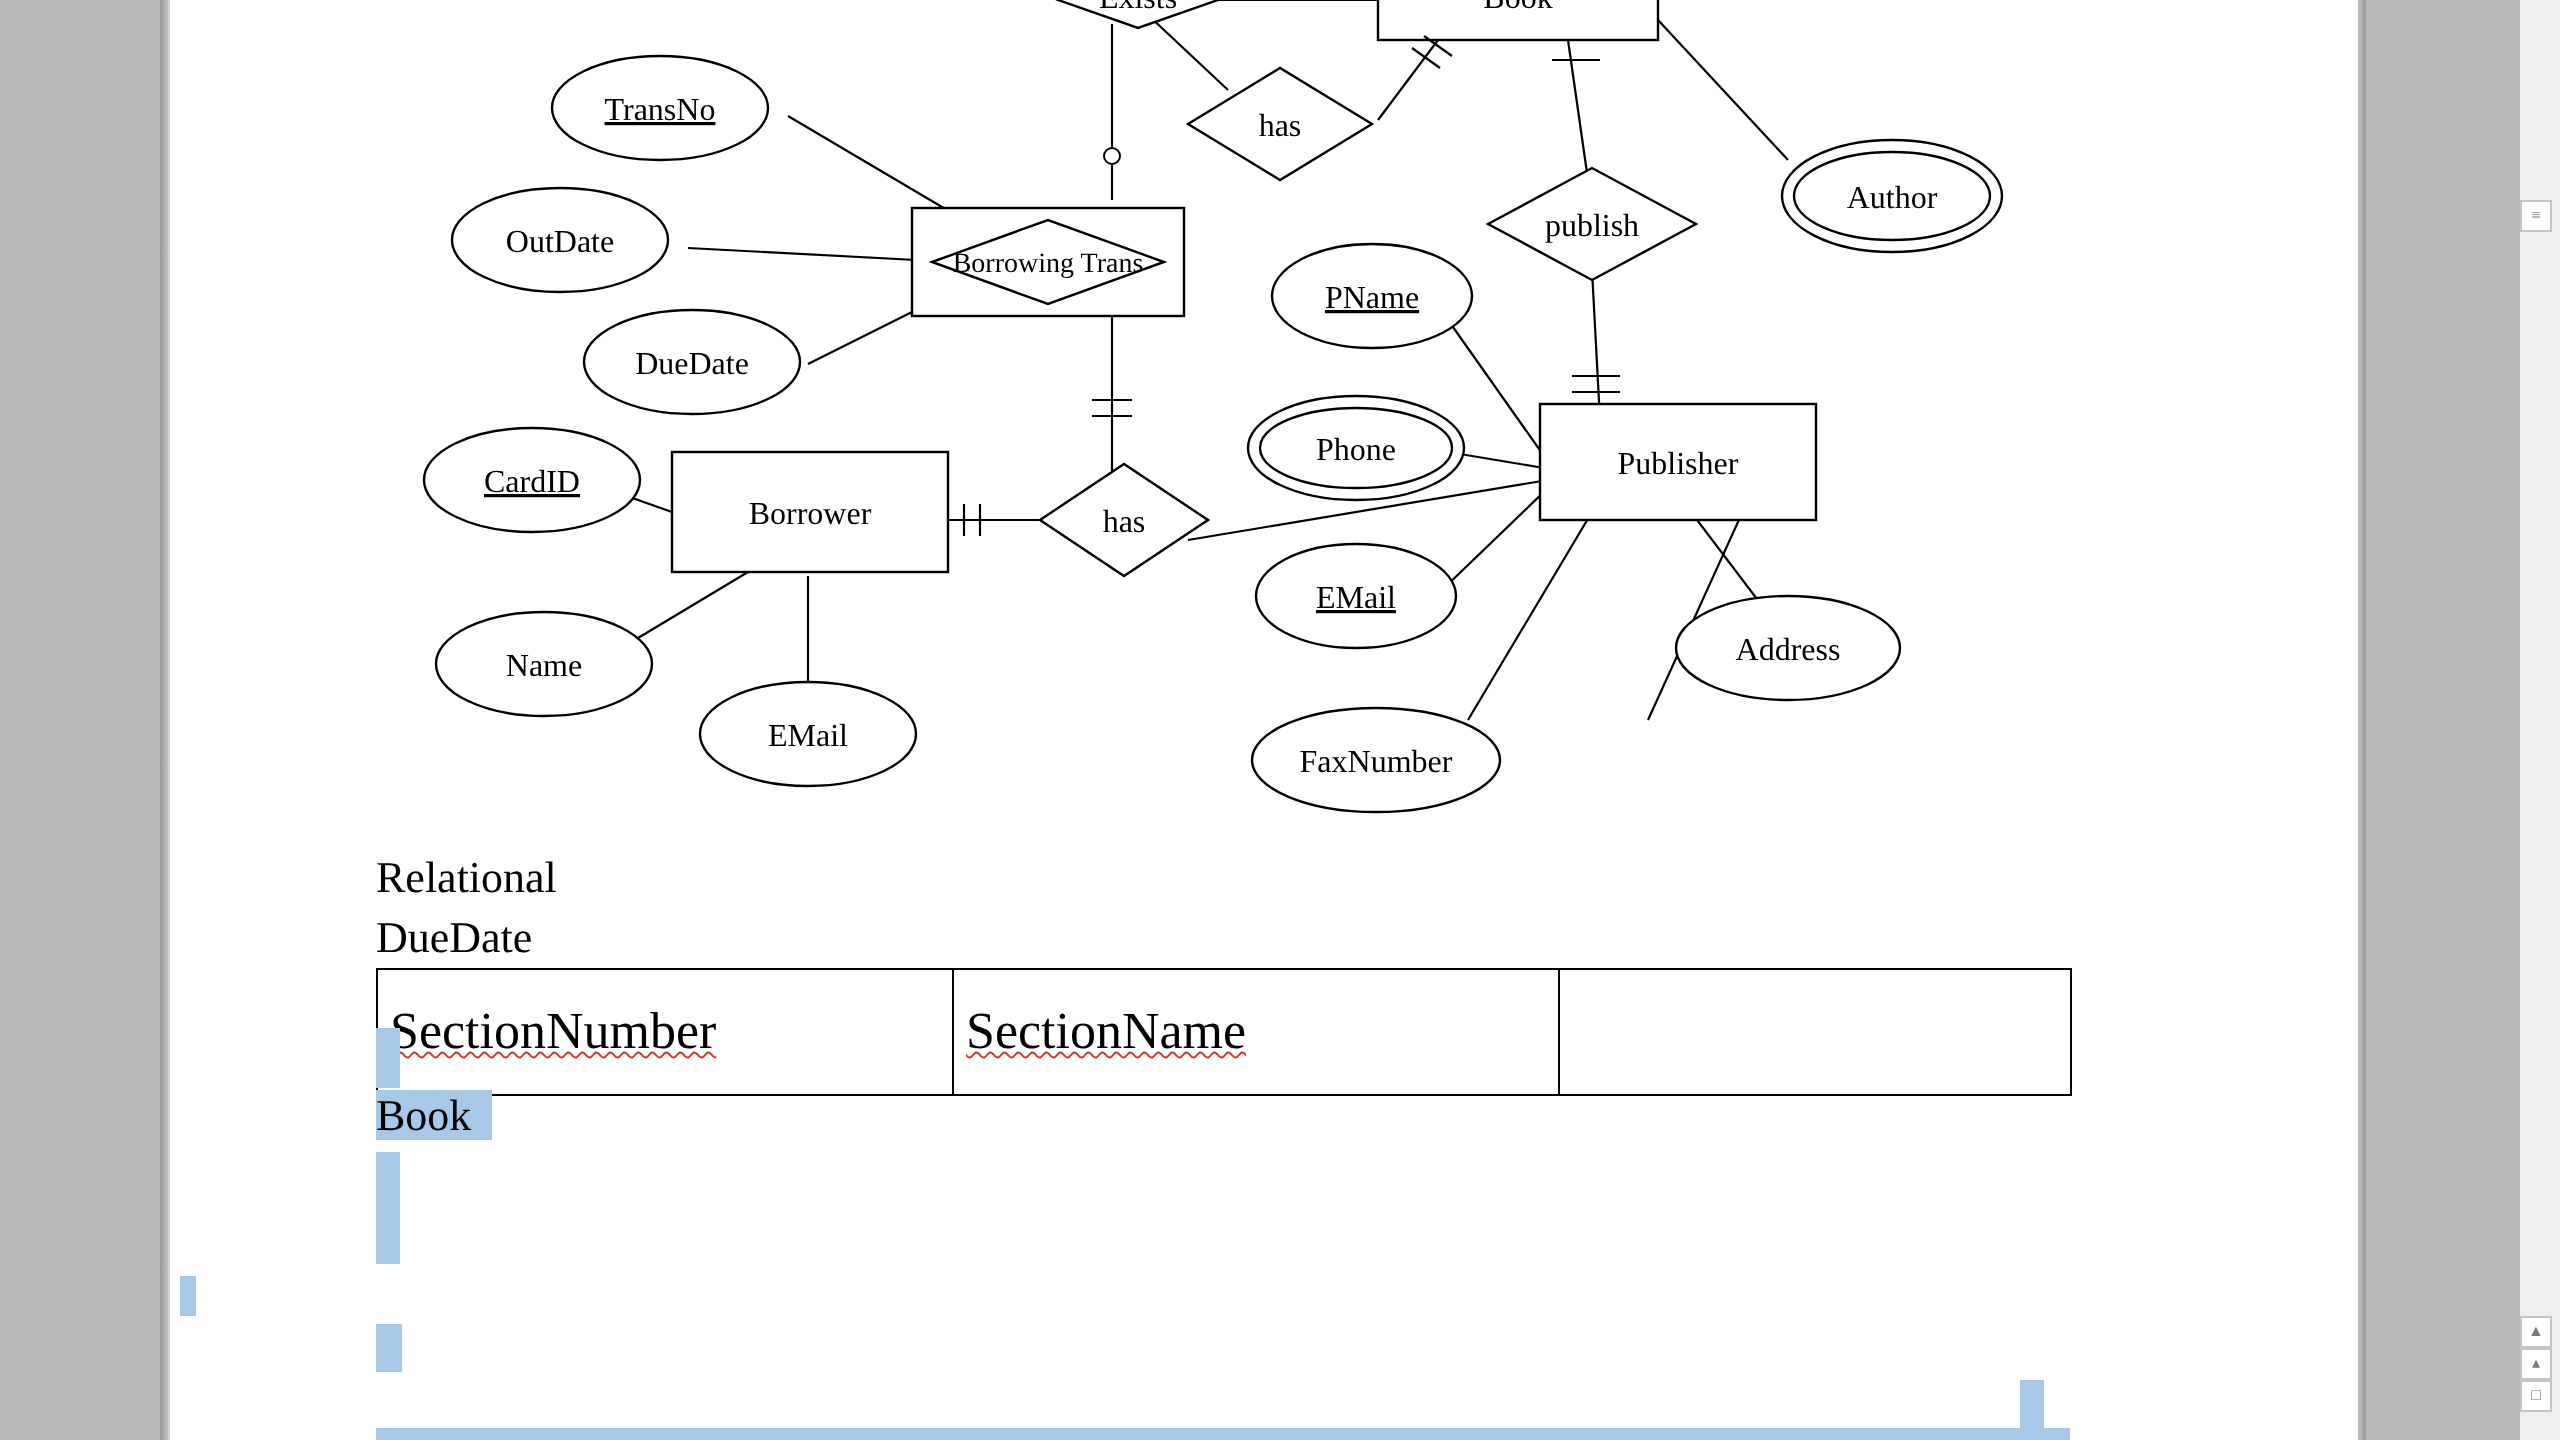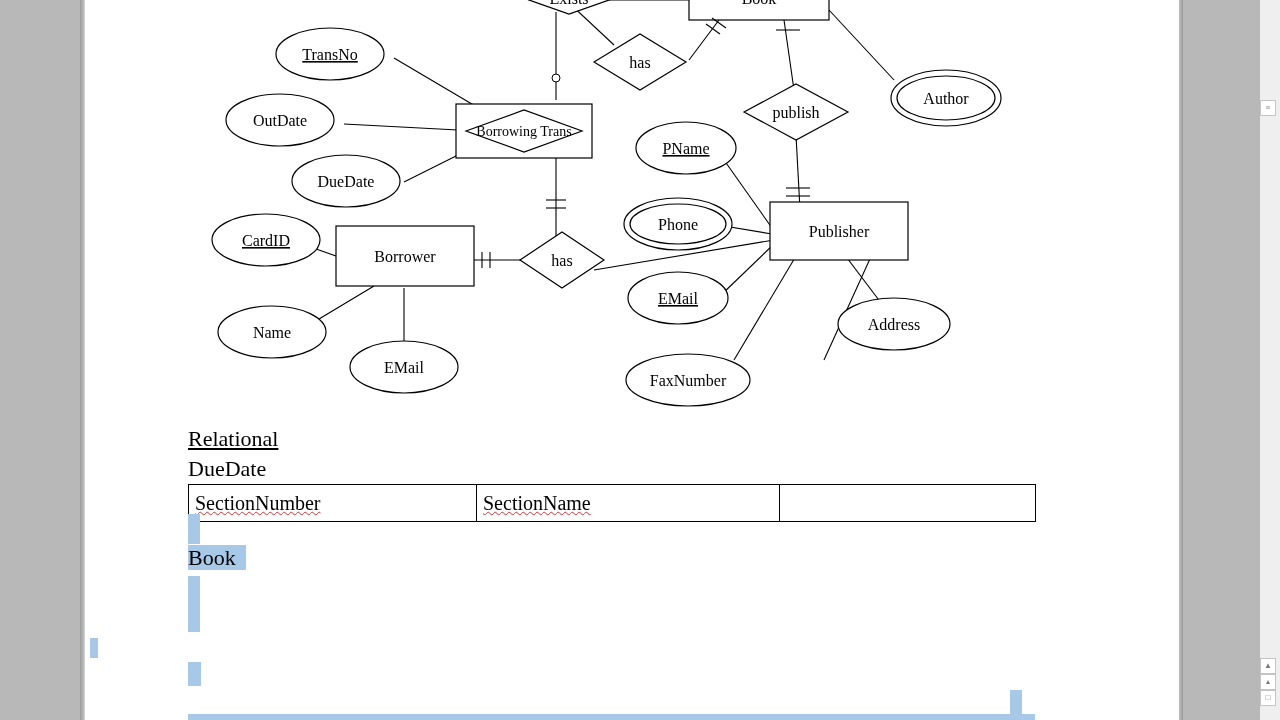--- a/index.html
+++ b/index.html
@@ -6,23 +6,23 @@
   .page-area{position:absolute;left:84px;top:0;width:1095px;height:720px;background:#fff;border-left:1px solid #d0d0d0;border-right:1px solid #d0d0d0;}
   .shadow-left{position:absolute;left:80px;top:0;width:4px;height:720px;background:linear-gradient(to right,#9a9a9a,#c0c0c0);}
   .shadow-right{position:absolute;left:1179px;top:0;width:4px;height:720px;background:linear-gradient(to left,#9a9a9a,#c0c0c0);}
   .scroll-col{position:absolute;right:0;top:0;width:20px;height:720px;background:#efefef;}
   .scroll-gadget{position:absolute;right:4px;width:14px;height:14px;border:1px solid #c4c4c4;background:#fff;font-size:8px;line-height:14px;text-align:center;color:#7a7a7a;}
   svg.erd{position:absolute;left:84px;top:0;width:1095px;height:420px;}
   .ellipse,.rect,.diamond{fill:#fff;stroke:#000;stroke-width:1.2;}
   .double{stroke-width:1.2;}
   .link{stroke:#000;stroke-width:1.1;fill:none;}
   .txt{position:absolute;font-size:22px;color:#000;}
-  .underline{text-decoration:underline;}
+  .underline{}
   .table{position:absolute;left:188px;top:484px;border-collapse:collapse;width:848px;}
-  .table td{border:1px solid #000;height:28px;font-size:20px;padding:4px 6px;vertical-align:middle;margin-top:14px;}
+  .table td{border:1px solid #000;height:28px;font-size:26px;padding:16px 6px;vertical-align:middle;margin-top:14px;}
   .wavy{text-decoration:underline wavy #cc3333 1px;}
   .sel{background:#a8c8e8;}
   .sel-frag{position:absolute;background:#a8c8e8;}
 </style>
 </head>
 <body>
 
 <div class="shadow-left"></div>
 <div class="page-area"></div>
 <div class="shadow-right"></div>

